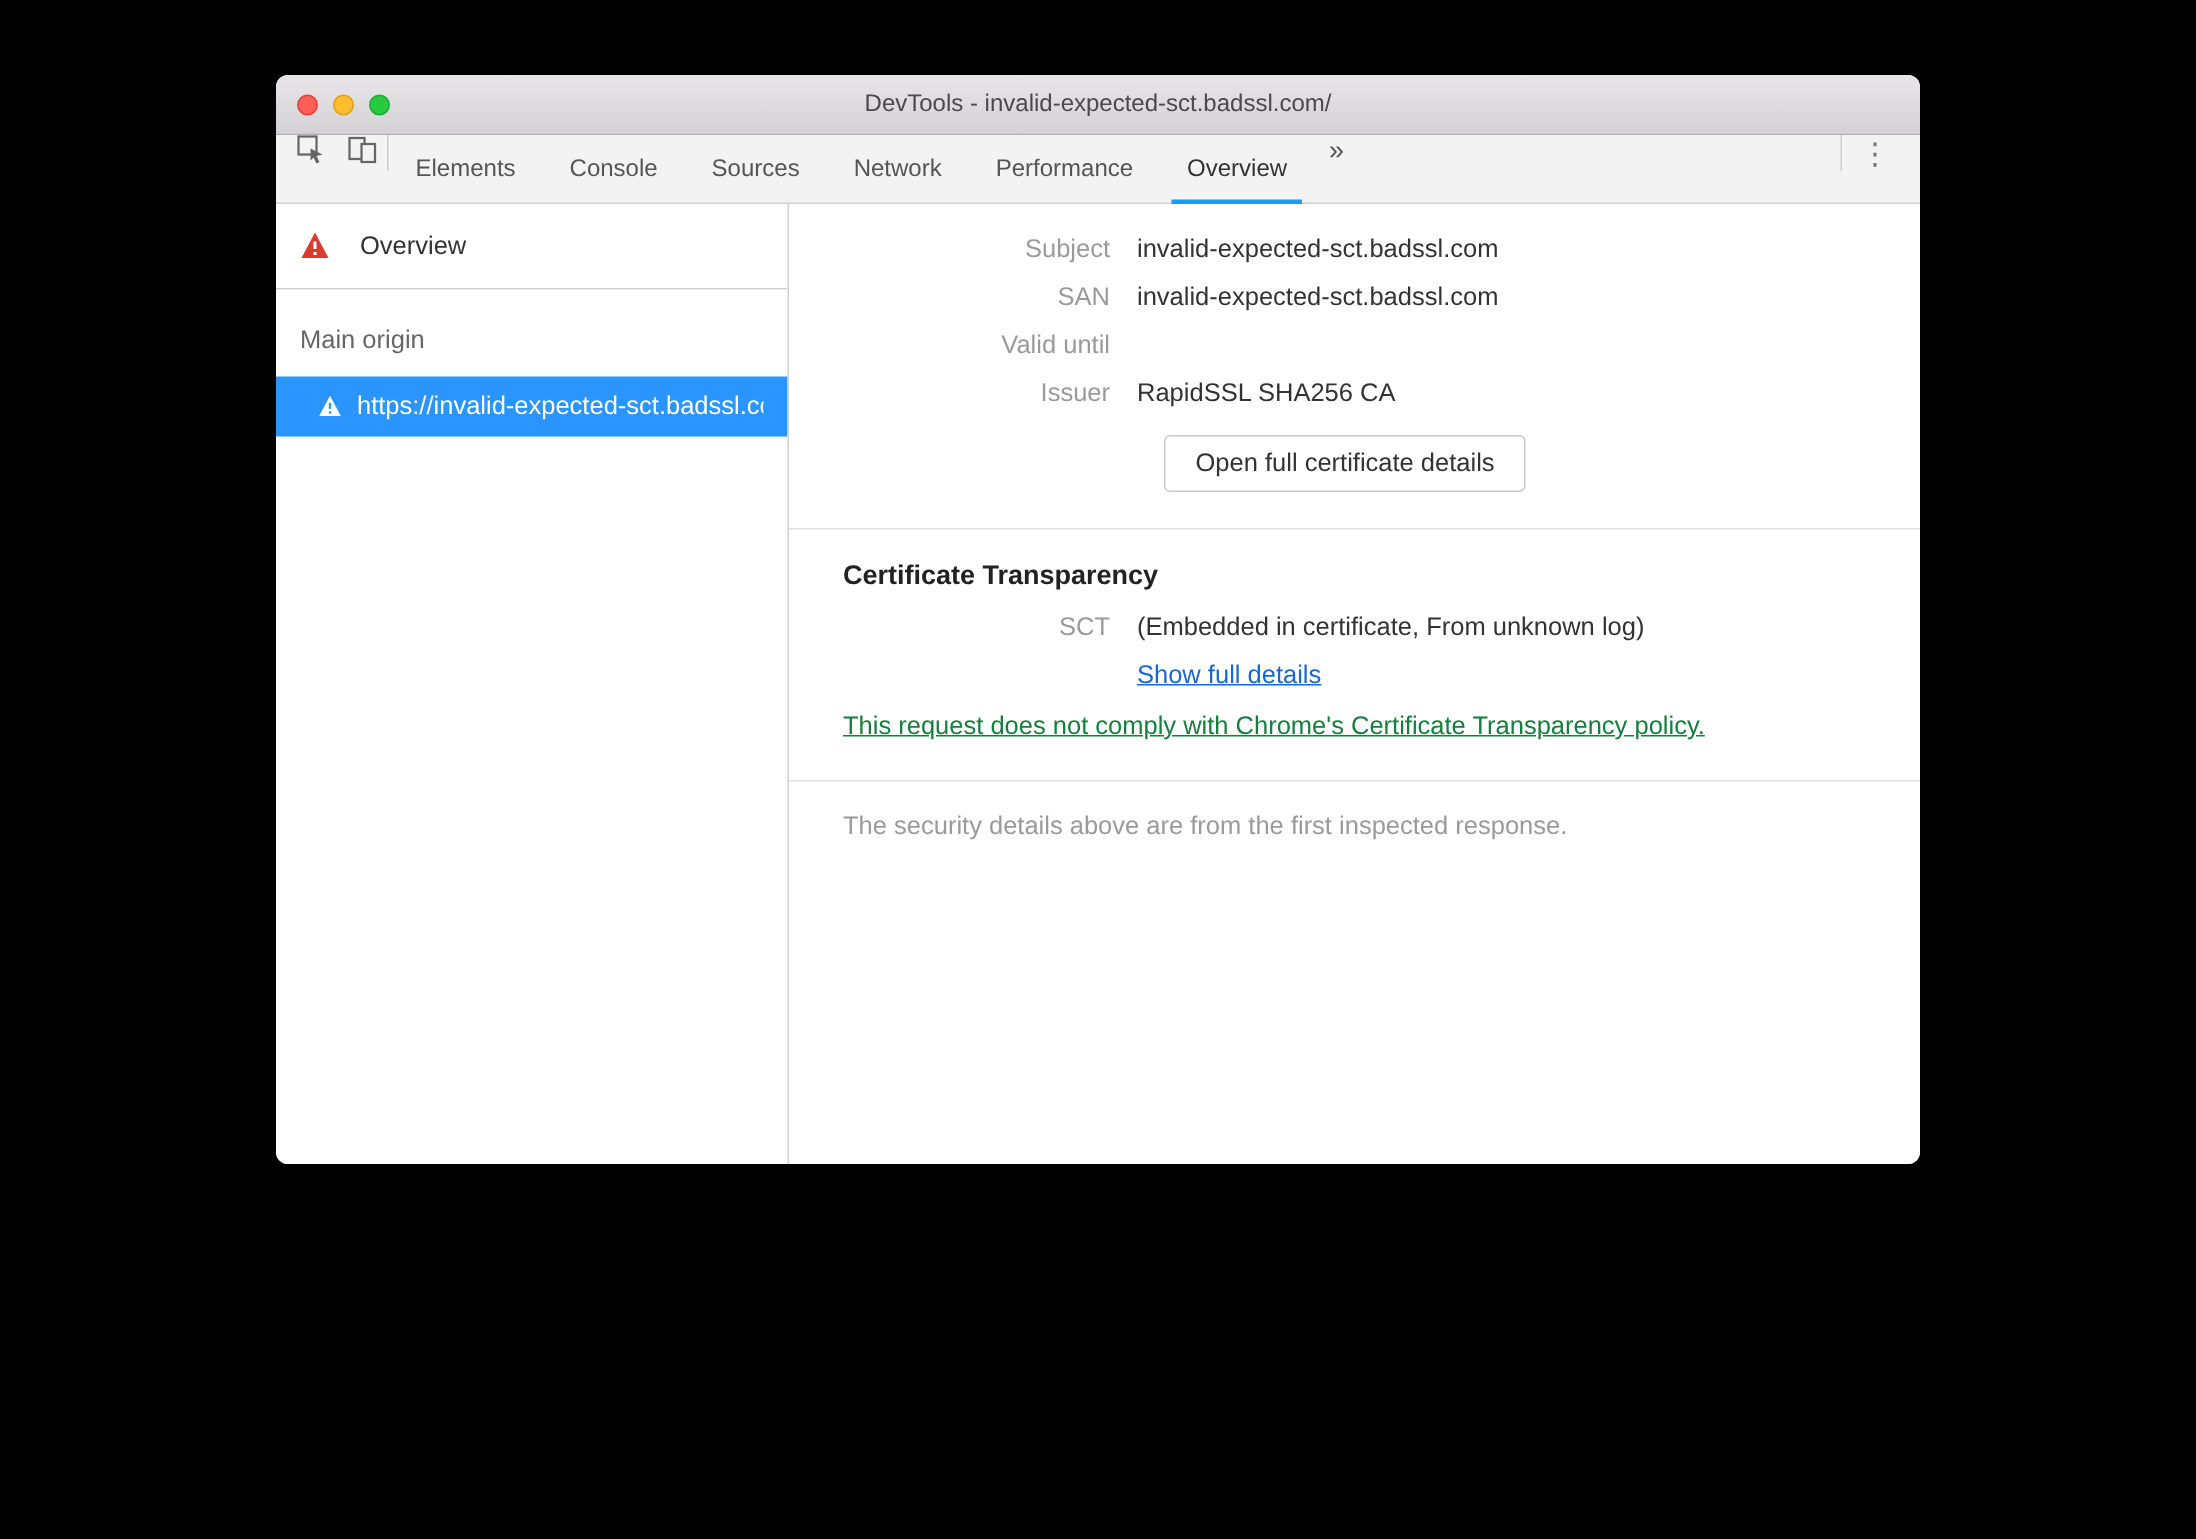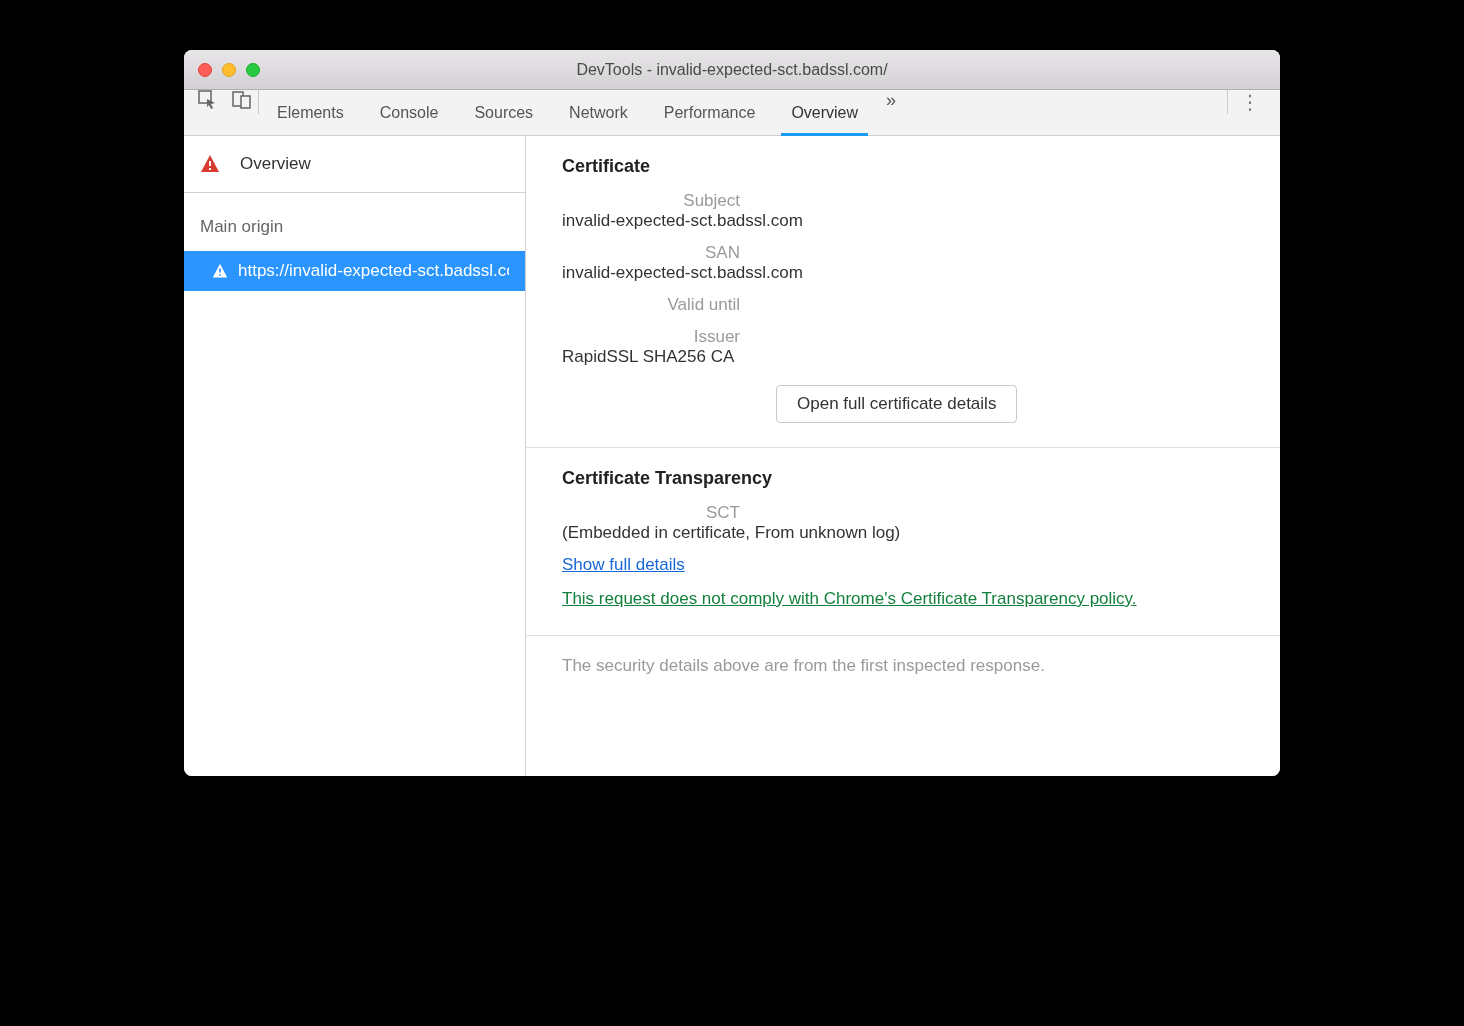--- a/index.html
+++ b/index.html
@@ -154,21 +154,20 @@
     font-size: 18px;
     font-weight: 600;
     color: #222;
     margin-bottom: 14px;
   }
   .kv {
     display: flex;
     align-items: baseline;
     margin-bottom: 12px;
     font-size: 17px;
-    flex-direction: column;
   }
   .kv .k {
     width: 196px;
     text-align: right;
     color: #9a9a9a;
     padding-right: 18px;
   }
   .kv .v {
     color: #333;
     flex: 1;
@@ -270,21 +269,20 @@
               <rect x="9" y="14" width="2" height="2" fill="#2b95ff"></rect>
             </svg>
         </span>
         <span style="overflow:hidden;text-overflow:clip;">https://invalid-expected-sct.badssl.com</span>
       </div>
     </div>
 
     <div class="main">
 
       <div class="section">
-        <h2>Certificate</h2>
         <div class="kv">
           <div class="k">Subject</div>
           <div class="v">invalid-expected-sct.badssl.com</div>
         </div>
         <div class="kv">
           <div class="k">SAN</div>
           <div class="v">invalid-expected-sct.badssl.com</div>
         </div>
         <div class="kv">
           <div class="k">Valid until</div>

